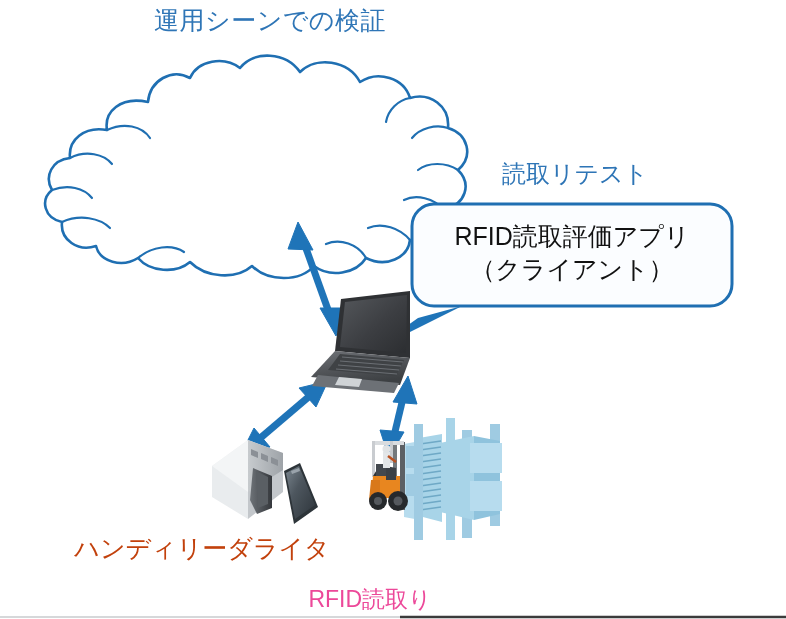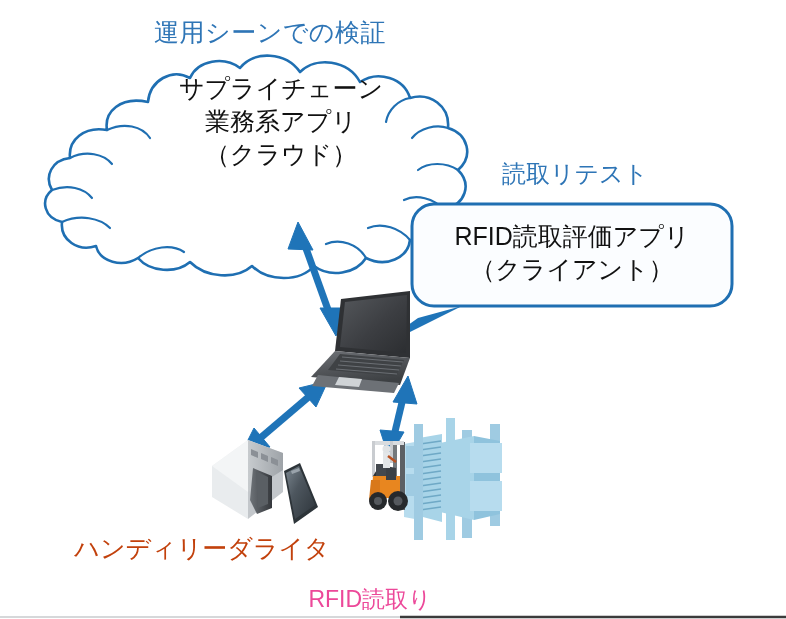--- a/index.html
+++ b/index.html
@@ -26,21 +26,21 @@
     height: 619px;
   }
   .txt {
     position: absolute;
     white-space: pre;
     line-height: 1.32;
     color: #111111;
   }
   #title-heading {
     left: 0;
-    top: 16px;
+    top: 4px;
     width: 540px;
     text-align: center;
     font-size: 25px;
     color: #2e75b6;
     letter-spacing: 0.5px;
   }
   #cloud-text {
     left: 96px;
     top: 72px;
     width: 370px;
@@ -286,23 +286,20 @@
         <path d="M 388 456 L 396 462" stroke="#b9501f" stroke-width="2.4" fill="none"></path>
       </g>
     </g>
 
     <line x1="0" y1="617" x2="400" y2="617" stroke="#d6d8da" stroke-width="2"></line>
     <line x1="400" y1="617" x2="786" y2="617" stroke="#3b3b3b" stroke-width="2.5"></line>
   </svg>
 
   <div class="txt" id="title-heading">運用シーンでの検証</div>
 
-  <div class="txt" id="cloud-text">サプライチェーン
-業務系アプリ
-（クラウド）</div>
 
   <div class="txt" id="callout-text">RFID読取評価アプリ
 （クライアント）</div>
 
   <div class="txt" id="callout-label">読取リテスト</div>
 
   <div class="txt" id="label-handy">ハンディリーダライタ</div>
 
 
   <div class="txt" id="label-bottom">RFID読取り</div>

